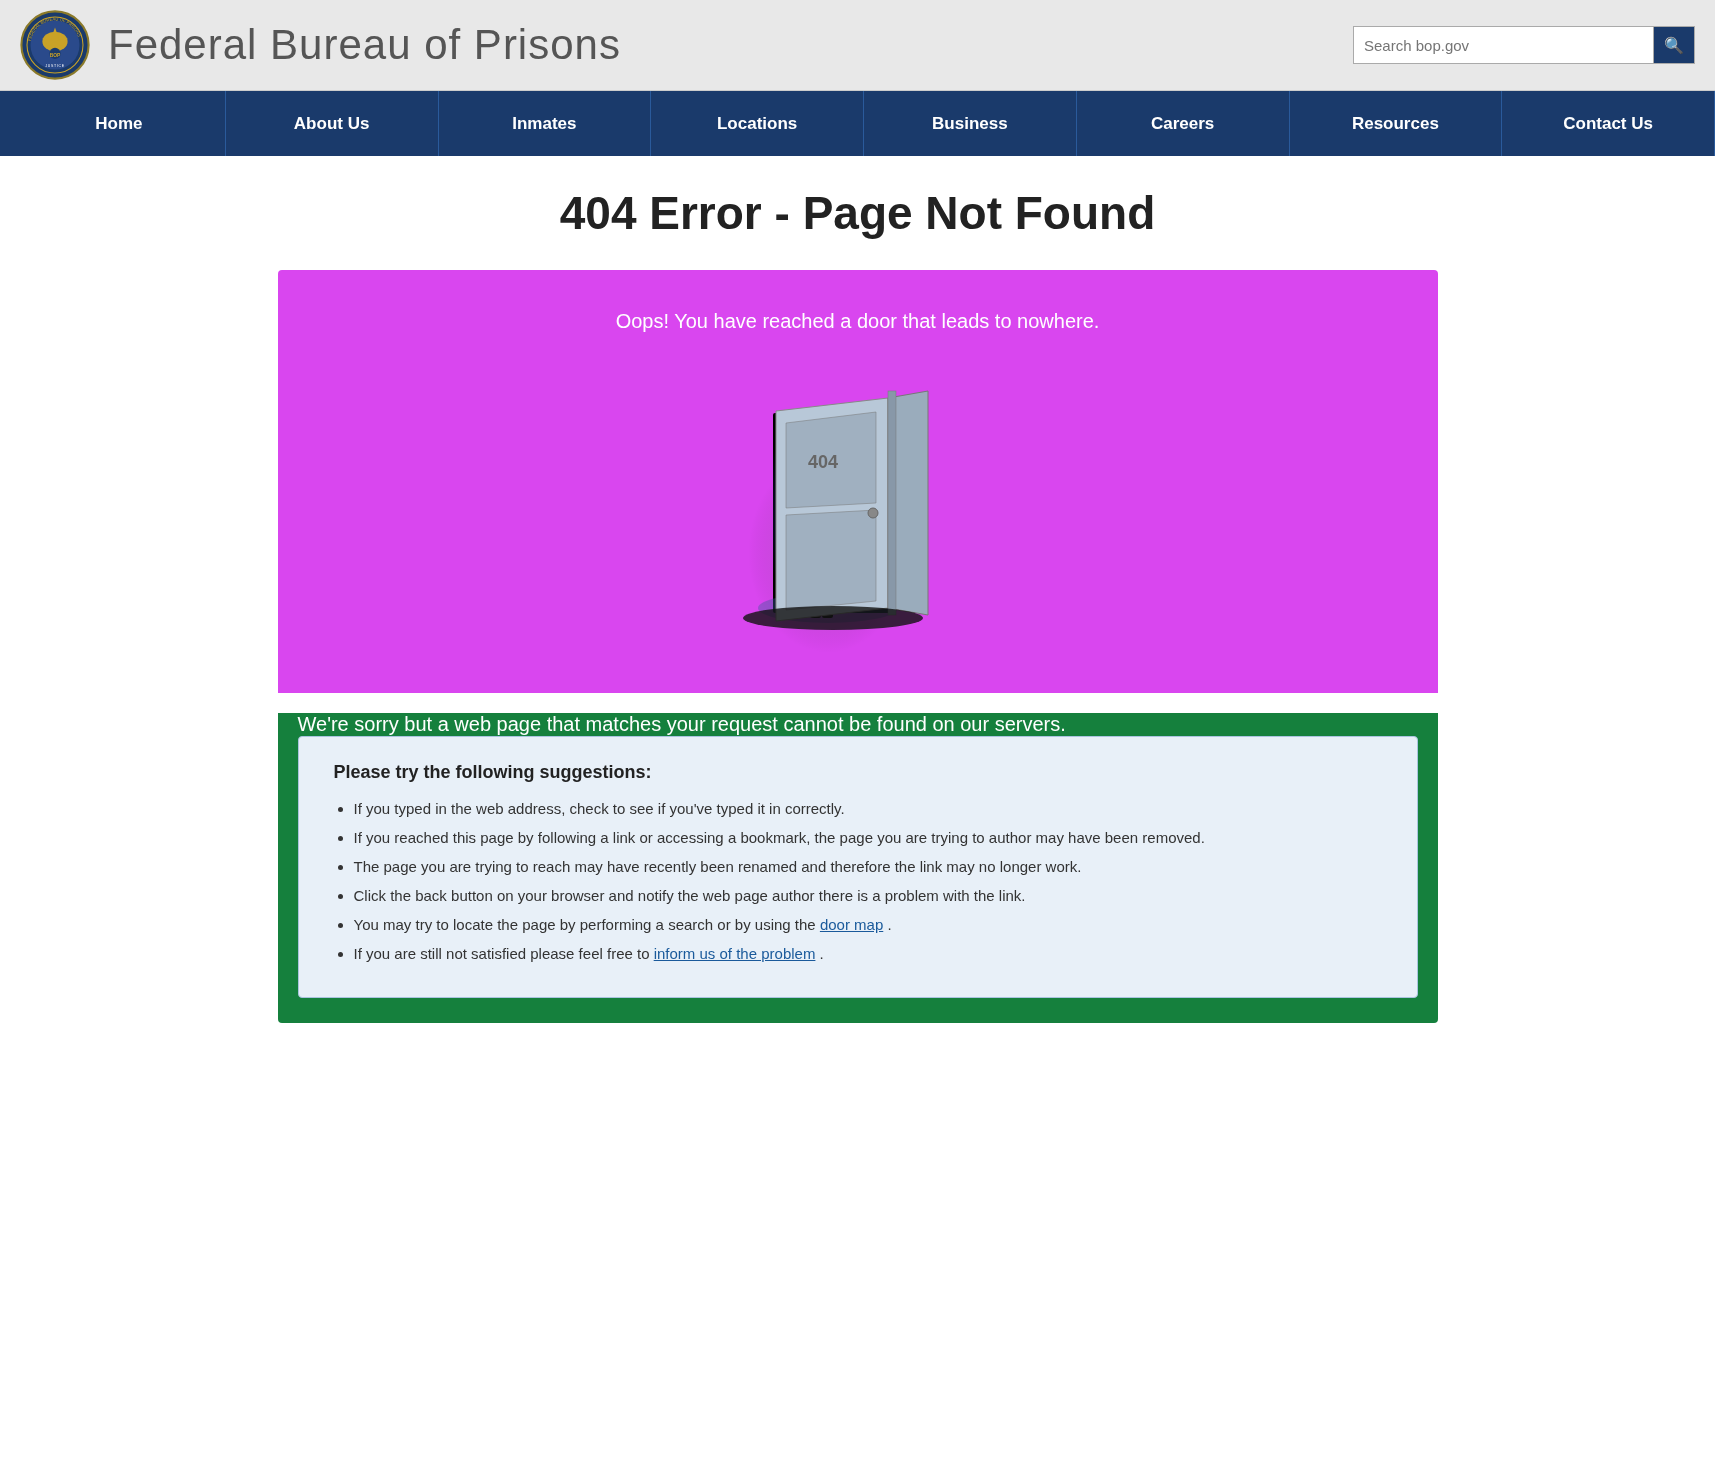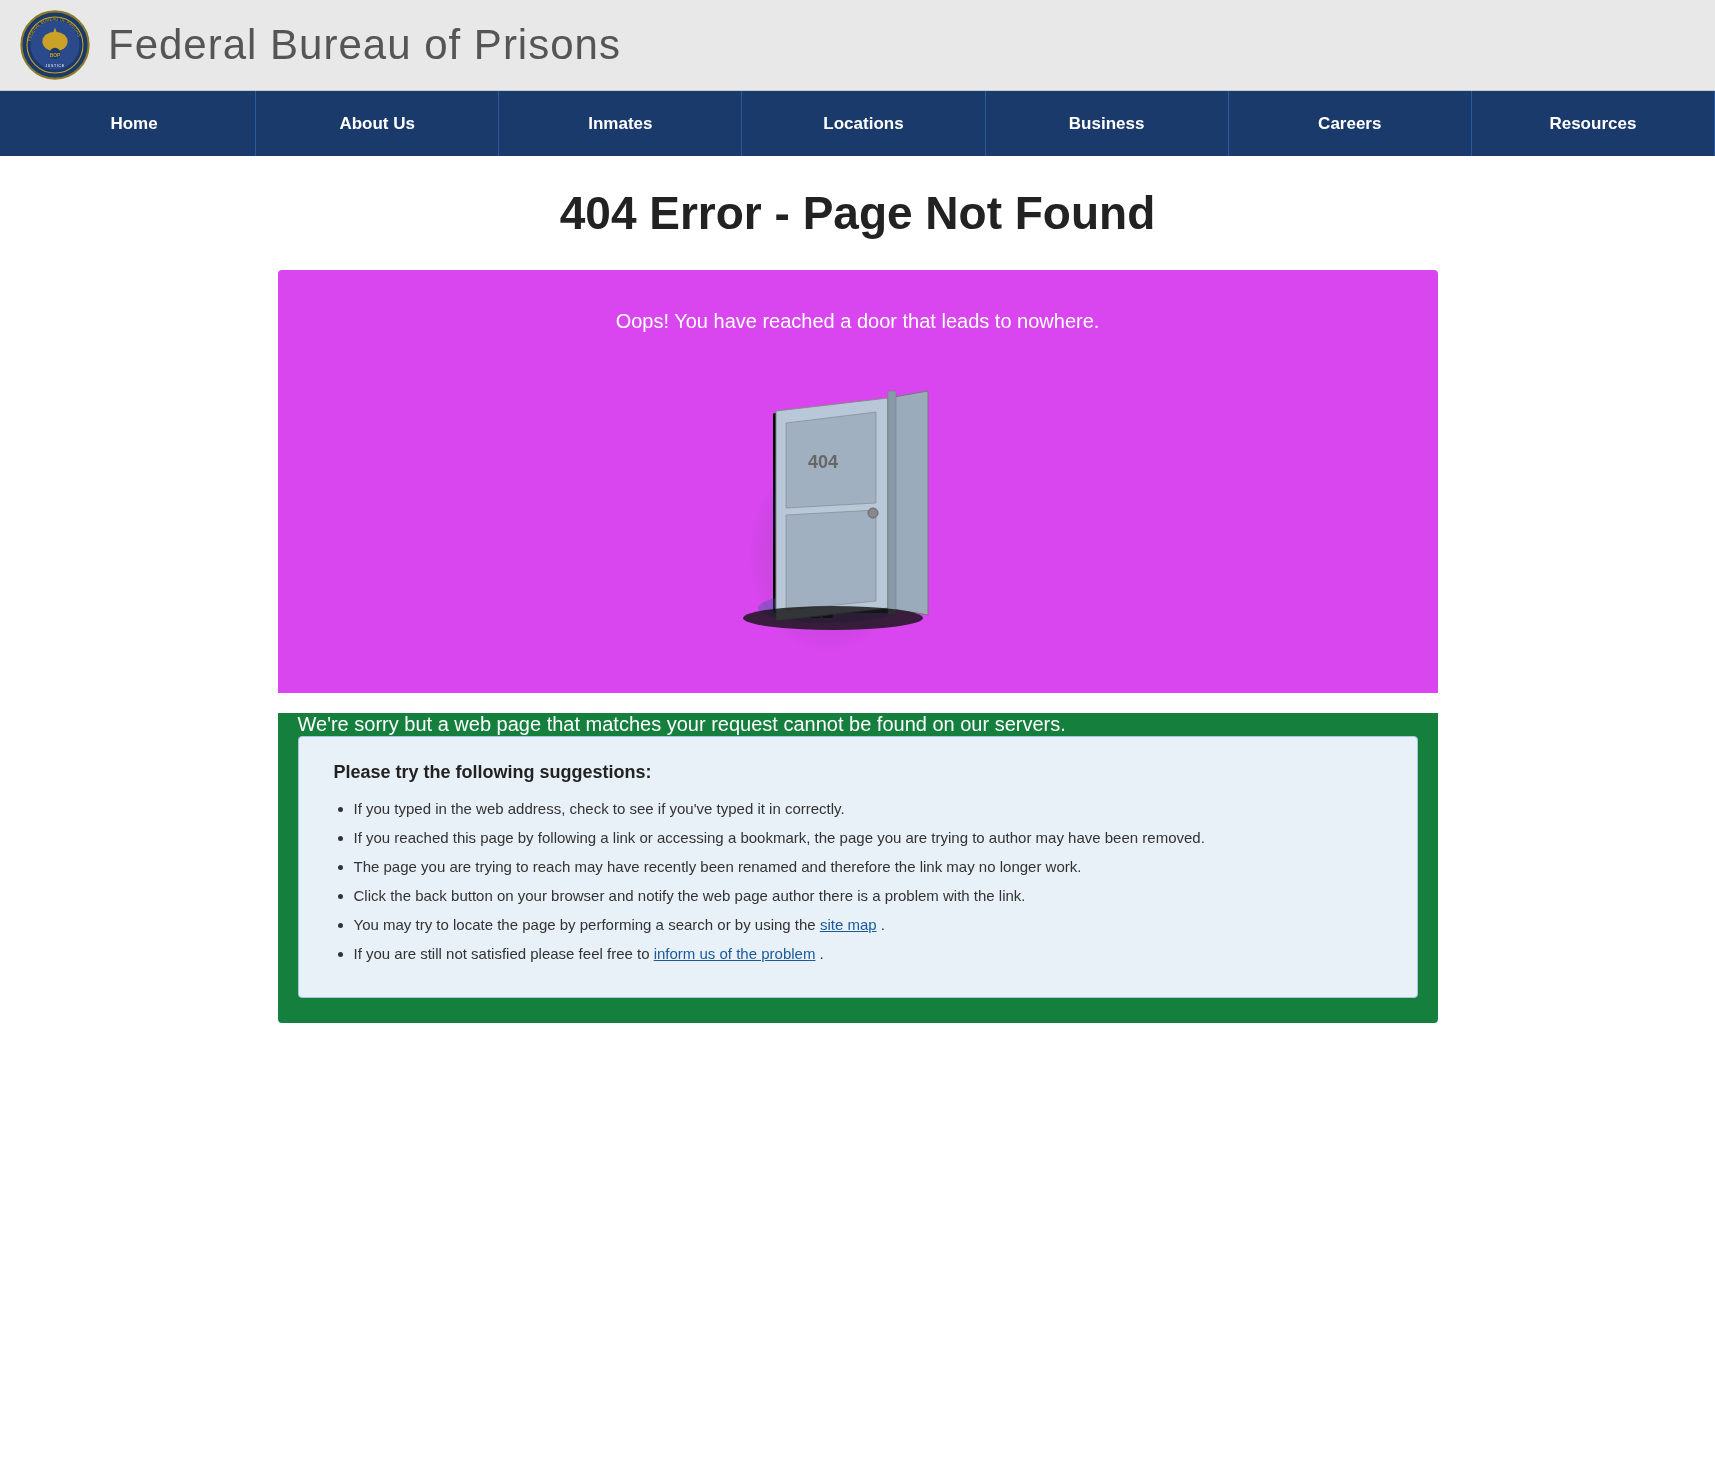--- a/index.html
+++ b/index.html
@@ -174,30 +174,37 @@
       <text x="50" y="67" text-anchor="middle" fill="#c9a227" font-size="7" font-weight="bold">BOP</text>
       <text x="50" y="82" text-anchor="middle" fill="white" font-size="5" letter-spacing="1">JUSTICE</text>
 
       <path id="top-arc" d="M 15 50 A 35 35 0 0 1 85 50" fill="none"></path>
       <text font-size="6" fill="#c9a227">
         <textPath href="#top-arc" startOffset="5%">FEDERAL BUREAU OF PRISONS</textPath>
       </text>
     </svg>
     <span class="site-title">Federal Bureau of Prisons</span>
   </div>
+  <div class="search-area">
+    <input type="text" class="search-input" placeholder="Search bop.gov" style="">
+    <button class="search-button">
+      <span>🔍</span>
+    </button>
+  </div>
 </header>
 
 <nav>
   <div class="nav-item">Home</div>
   <div class="nav-item">About Us</div>
   <div class="nav-item">Inmates</div>
   <div class="nav-item">Locations</div>
   <div class="nav-item">Business</div>
   <div class="nav-item">Careers</div>
   <div class="nav-item">Resources</div>
+  <div class="nav-item">Contact Us</div>
 </nav>
 
 <div class="main-content">
   <h1 class="error-title">404 Error - Page Not Found</h1>
 
   <div class="black-section">
     <p class="oops-text">Oops! You have reached a door that leads to nowhere.</p>
 
     <div class="door-svg-container">
       <svg viewBox="0 0 280 300" xmlns="http://www.w3.org/2000/svg" width="280" height="300">
@@ -284,21 +291,21 @@
           <span>If you reached this page by following a link or accessing a bookmark, the page you are trying to author may have been removed.</span>
         </li>
         <li>
           <span>The page you are trying to reach may have recently been renamed and therefore the link may no longer work.</span>
         </li>
         <li>
           <span>Click the back button on your browser and notify the web page author there is a problem with the link.</span>
         </li>
         <li>
           <span>You may try to locate the page by performing a search or by using the</span>
-          <a href="#">site map</a>
+          <a href="#">door map</a>
           <span>.</span>
         </li>
         <li>
           <span>If you are still not satisfied please feel free to</span>
           <a href="#">inform us of the problem</a>
           <span>.</span>
         </li>
       </ul>
     </div>
   </div>

